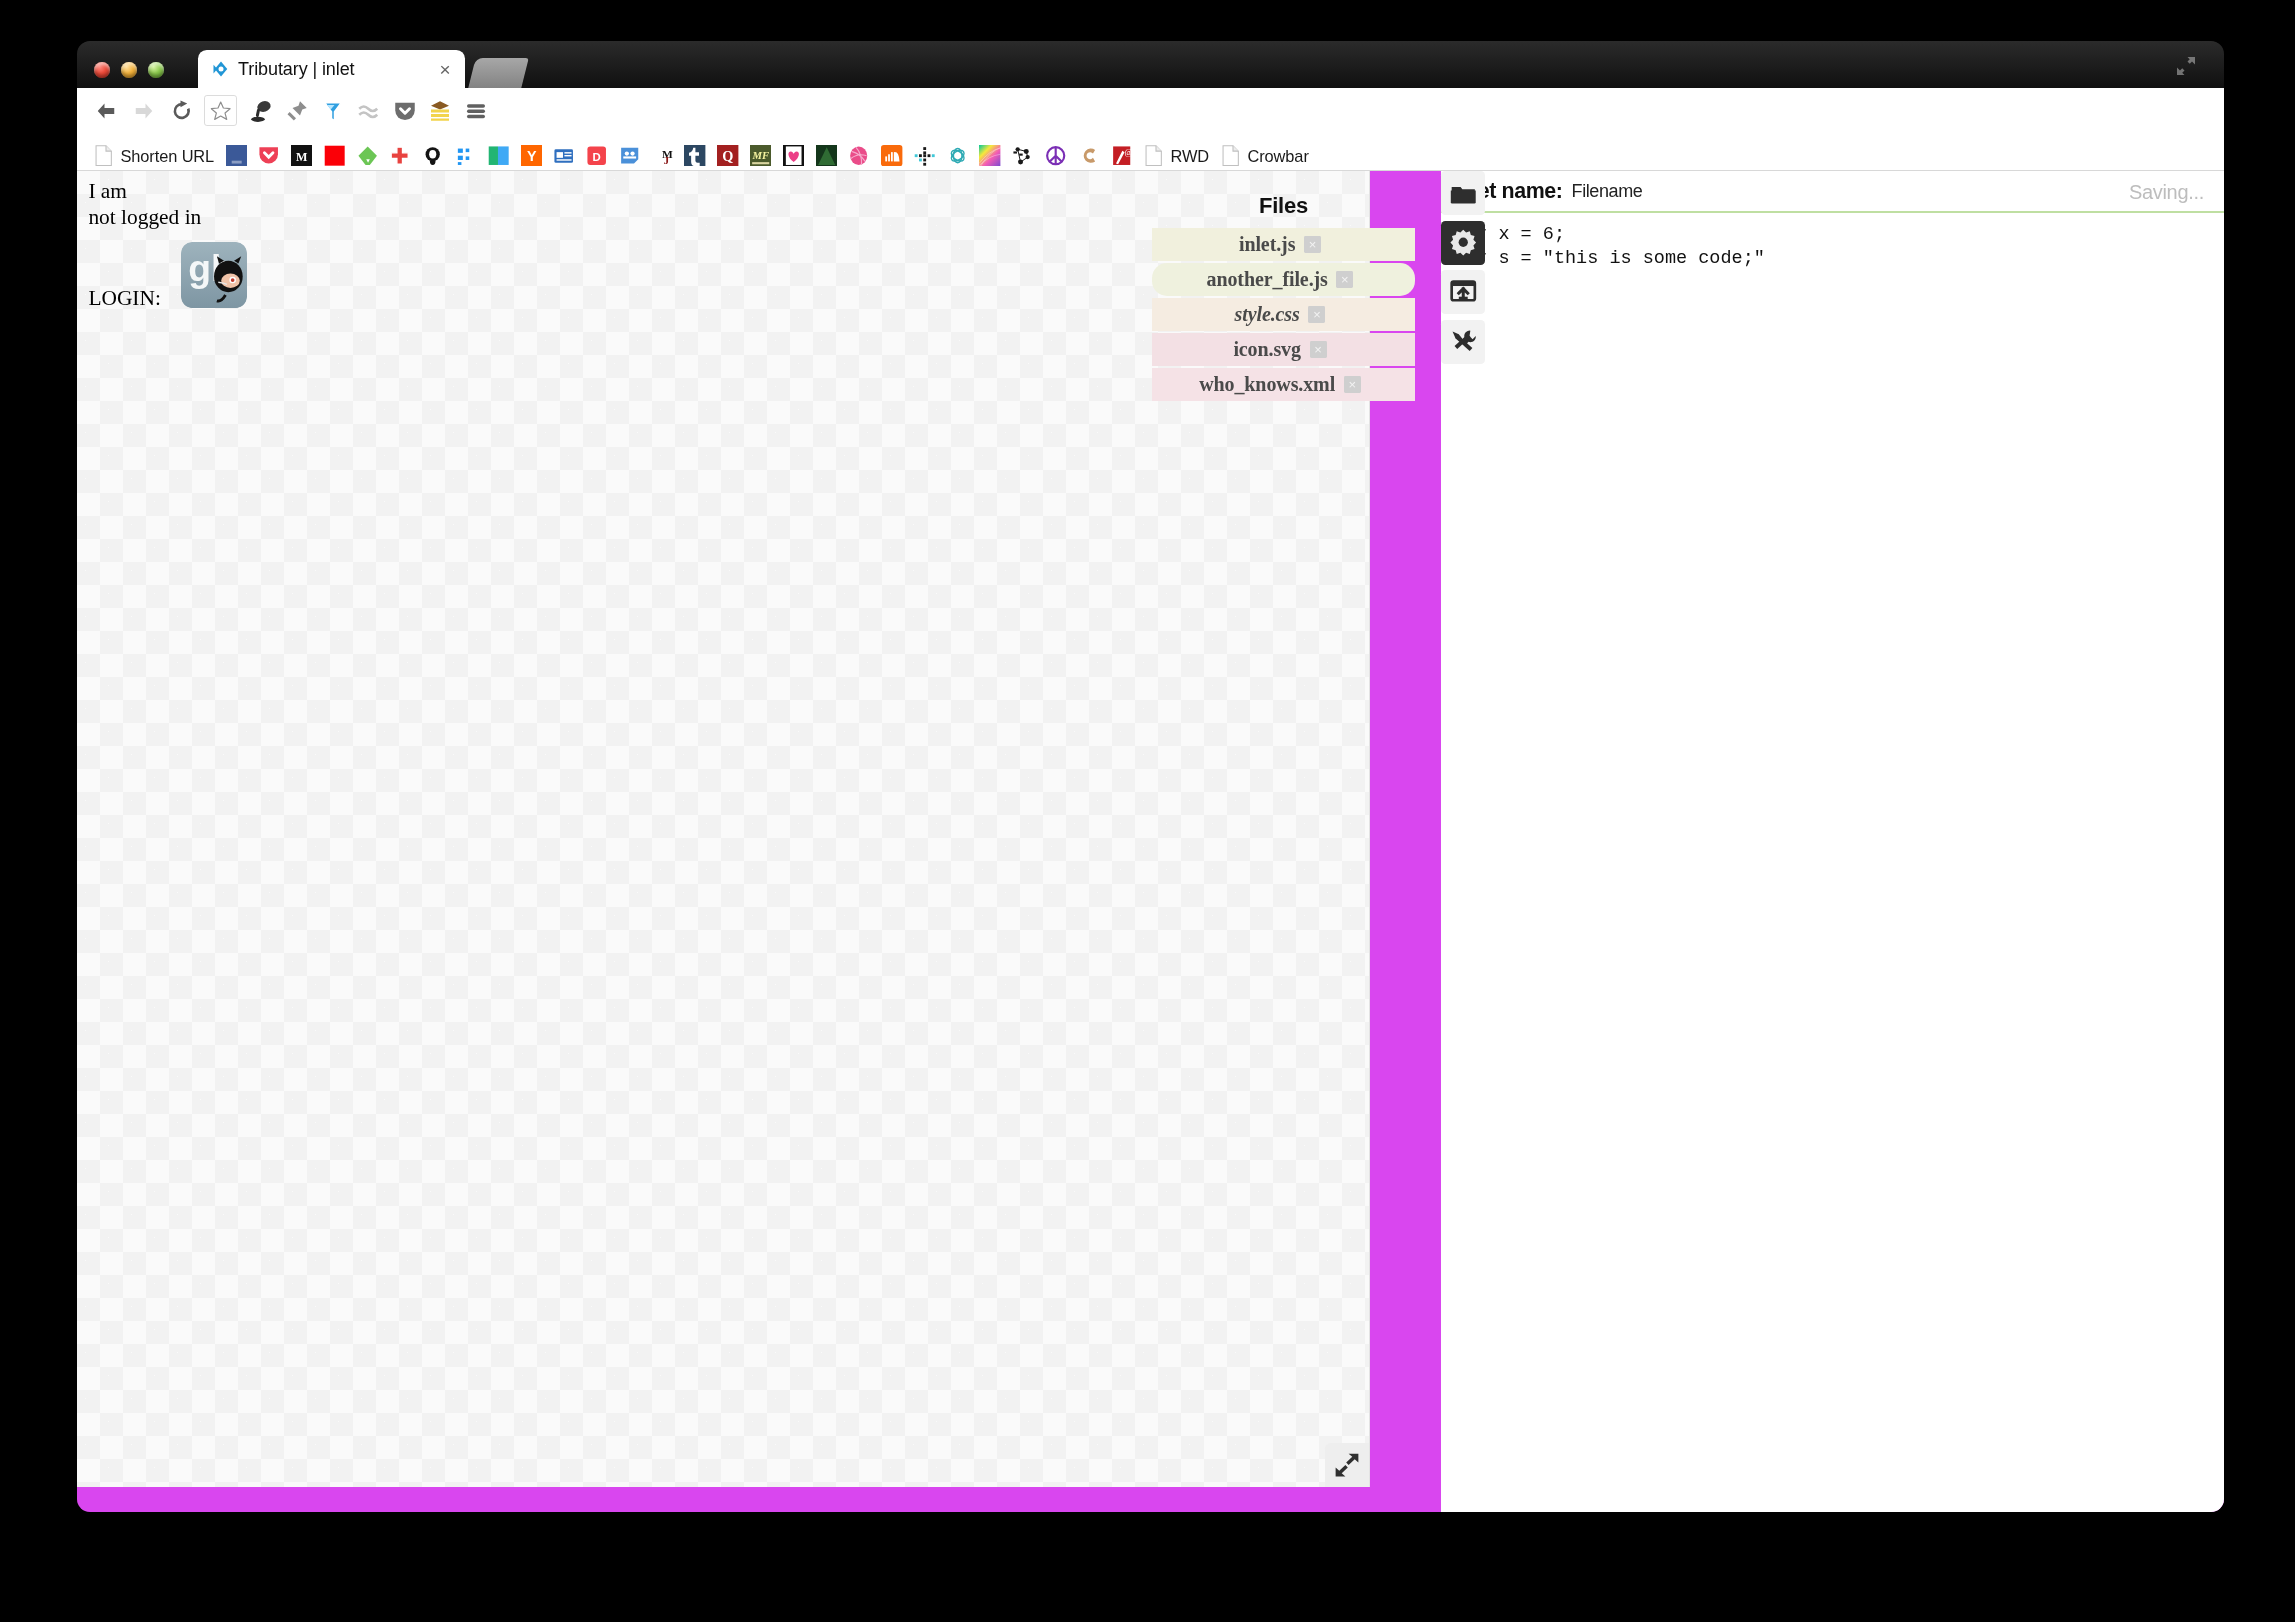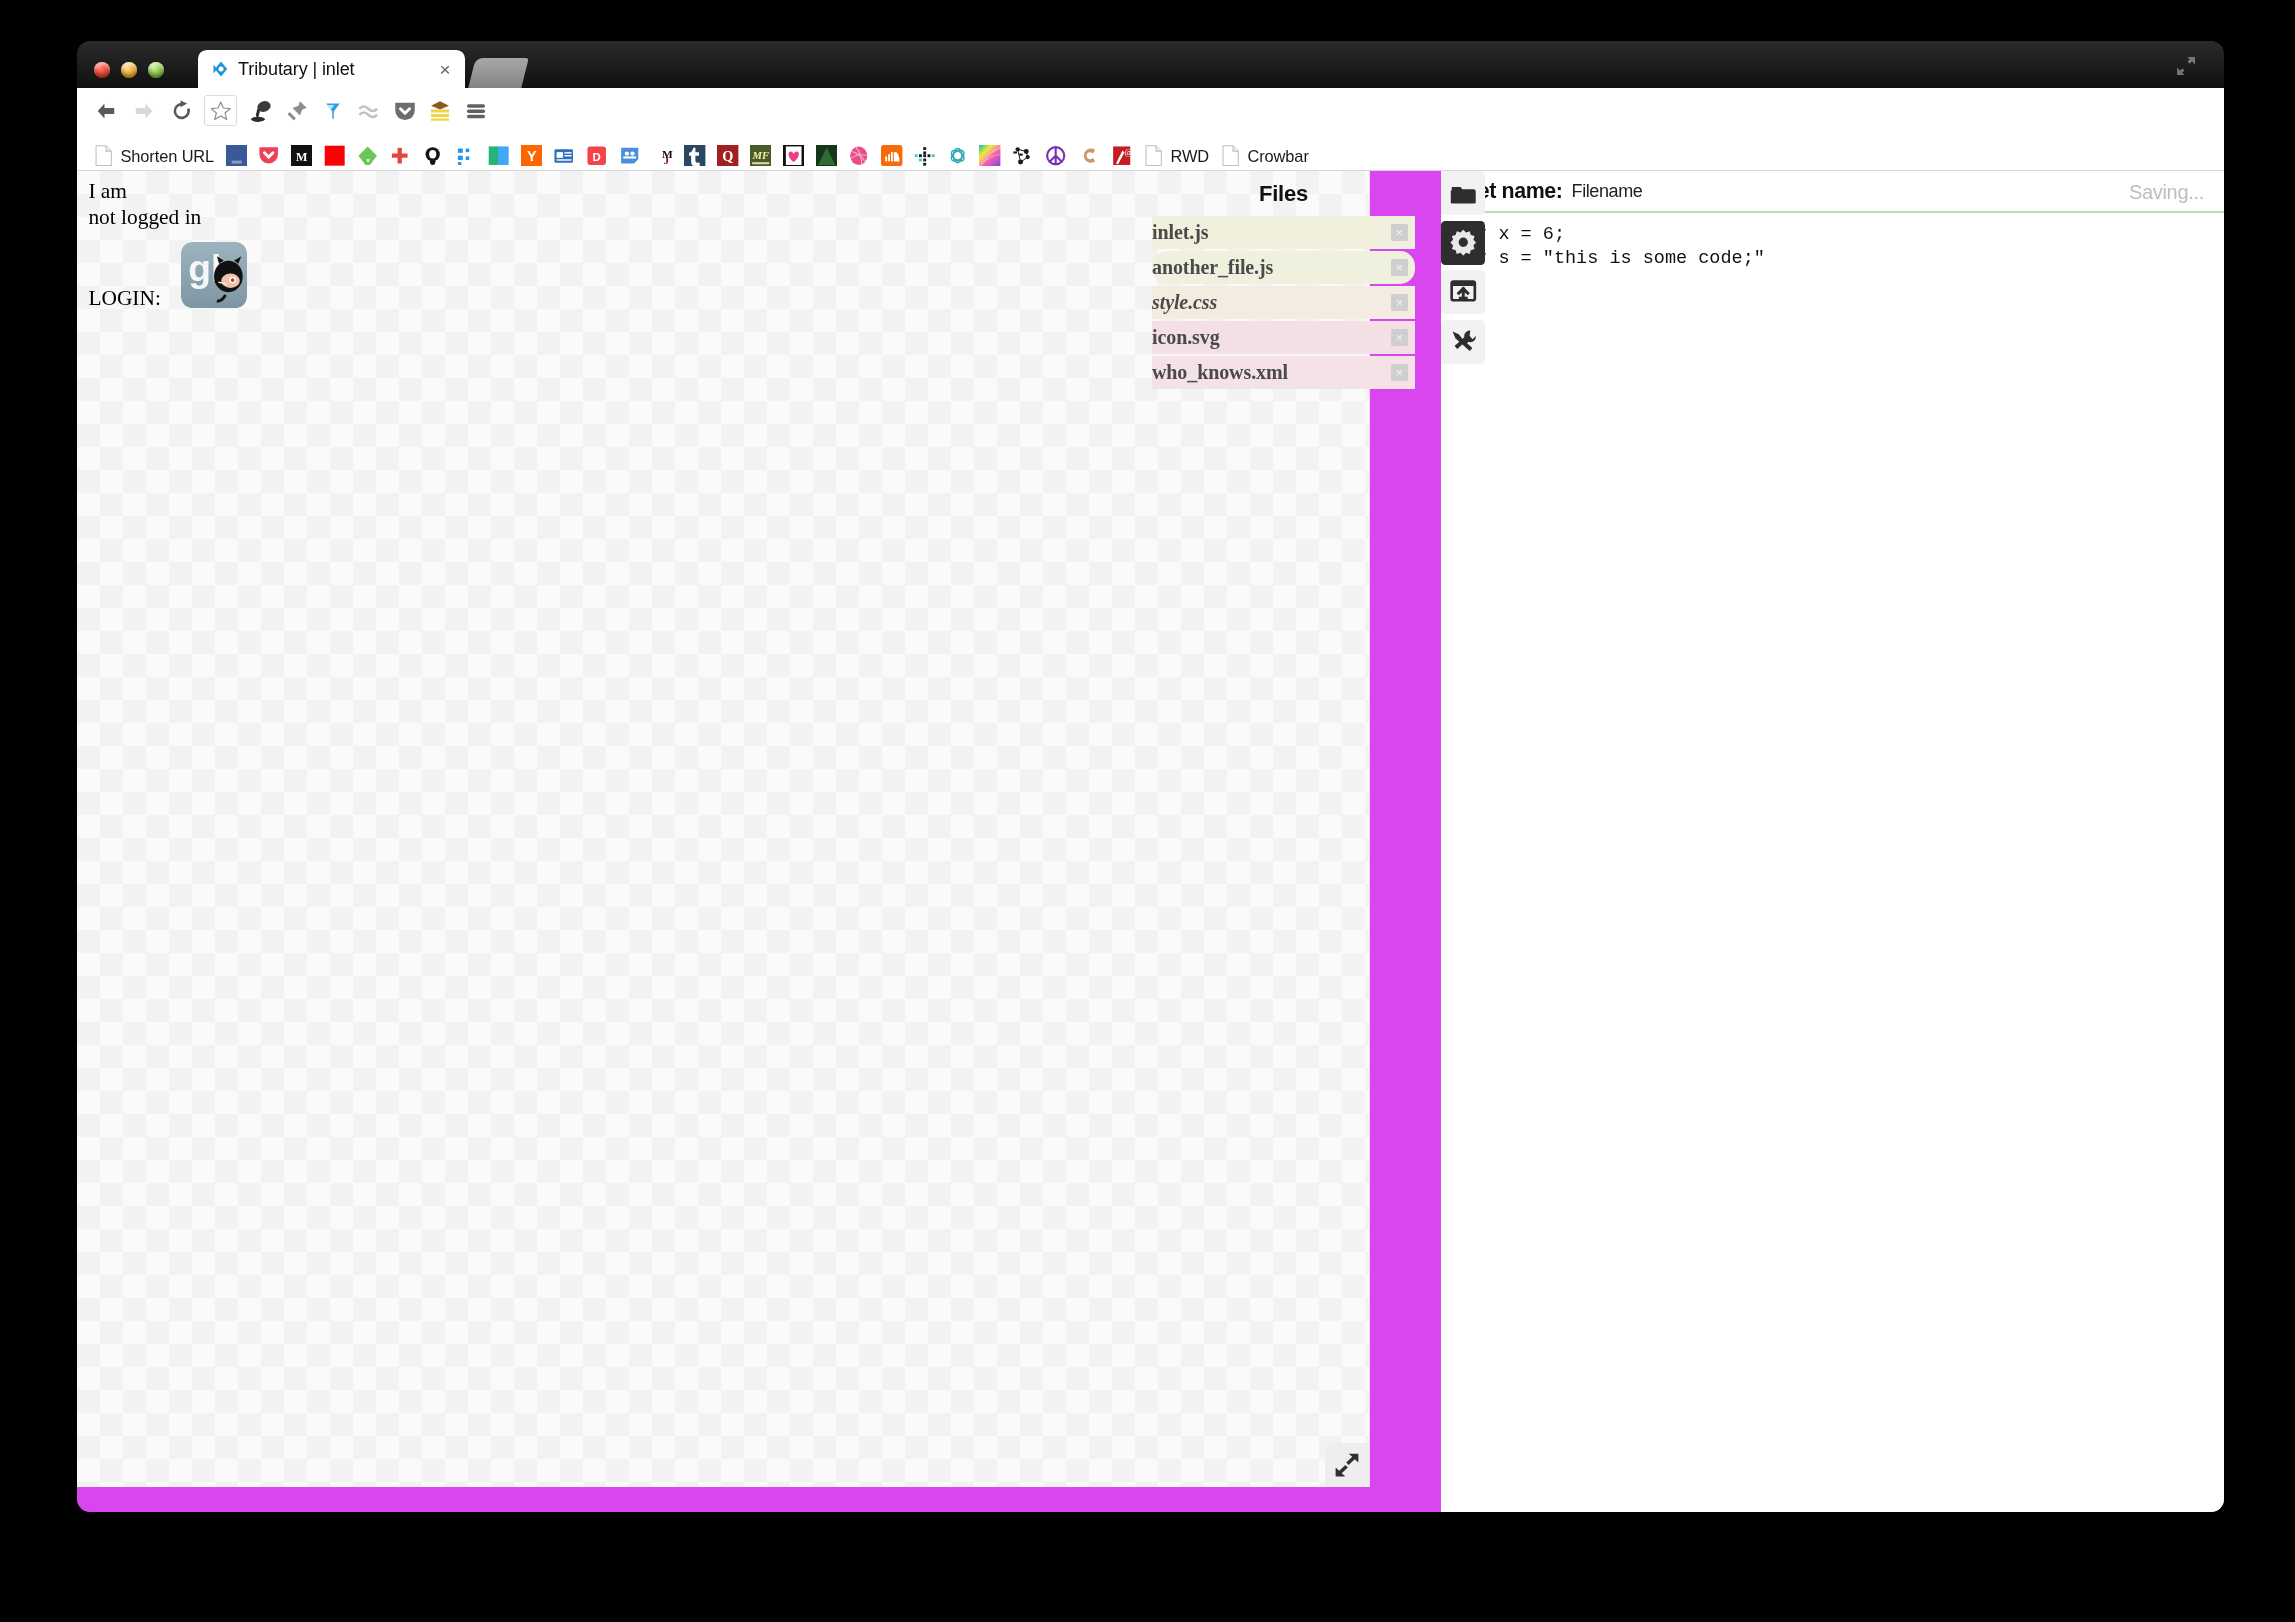--- a/index.html
+++ b/index.html
@@ -274,36 +274,36 @@
     display: flex;
     align-items: center;
     justify-content: center;
     cursor: nwse-resize;
   }
 
   
   #files-panel {
     position: absolute;
     left: 1075px;
-    top: 0;
+    top: 12px;
     width: 263px;
     z-index: 4;
   }
   #files-title {
     text-align: center;
     font-size: 22px;
     font-weight: 700;
     color: #111;
     padding: 10px 0 8.6px 0;
     letter-spacing: -0.2px;
   }
   .file-row {
     display: flex;
     align-items: center;
-    justify-content: space-between;
+    justify-content: center;
     height: 33px;
     margin-bottom: 2.1px;
     padding-right: 7.1px;
     box-sizing: border-box;
     cursor: pointer;
   }
   .file-row .fname {
     font-family: "Liberation Serif", serif;
     font-size: 20px;
     font-weight: 700;

